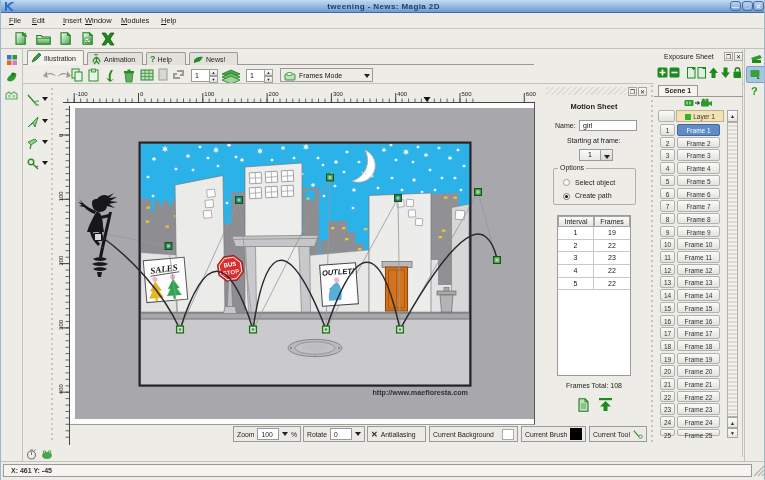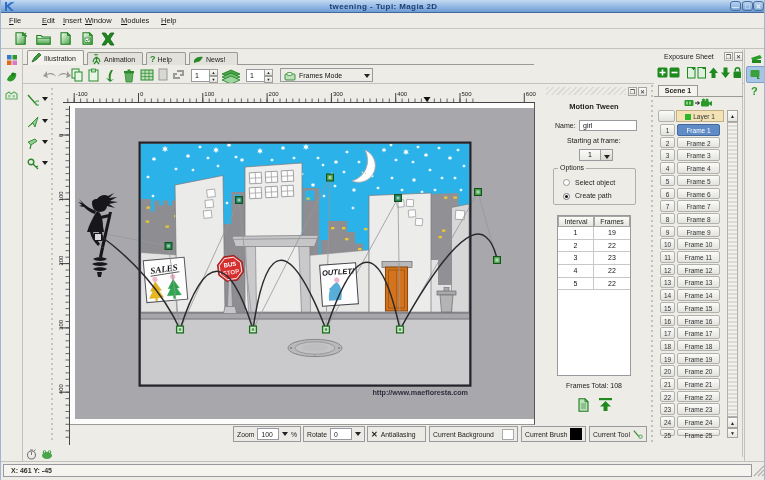--- a/index.html
+++ b/index.html
@@ -29,28 +29,28 @@
 .framecell{position:absolute;left:0;top:0;border:1px solid #b2b1ac;border-radius:2px;background:linear-gradient(#fbfbf9,#e9e9e5 70%,#e2e2de);font-size:6.5px;color:#333;text-align:center;}
 .btn3d{background:linear-gradient(#fbfbf9,#e4e4e0);border:1px solid #a6a5a0;}
 .bbox{position:absolute;top:426px;height:16px;border:1px solid #9a99a0;background:#eceae5;font-size:6.8px;color:#222;display:flex;align-items:center;padding:0 3px;gap:3px;white-space:nowrap;}
 .grip{position:absolute;}
 </style></head><body>
 <div class="abs titlebar">
   <svg class="abs" style="left:3px;top:1px" width="12" height="11" viewBox="0 0 12 11">
       <path d="M1,1 L3,1 L3,4 L7,1 L10,1 L5,5 L10,10 L7,10 L3,6 L3,10 L1,10 Z" fill="#2d6fc2"></path>
       <path d="M8,2 L11,0 L9,3 Z" fill="#5696e0"></path>
     </svg>
-  <div class="title-text">tweening - Tupi: Magia 2D</div>
+  <div class="title-text">tweening - News: Magia 2D</div>
   <div class="abs winbtn" style="right:25px">—</div>
   <div class="abs winbtn" style="right:13px">□</div>
   <div class="abs winbtn" style="right:2px">✕</div>
 </div>
 <div class="abs menubar">
     <div class="menuitem" style="left:8px"><u>F</u>ile</div>
-    <div class="menuitem" style="left:41px"><u>E</u>dit</div>
+    <div class="menuitem" style="left:31px"><u>E</u>dit</div>
     <div class="menuitem" style="left:62px"><u>I</u>nsert</div>
     <div class="menuitem" style="left:84px"><u>W</u>indow</div>
     <div class="menuitem" style="left:120px"><u>M</u>odules</div>
     <div class="menuitem" style="left:160px"><u>H</u>elp</div>
   </div>
 <div class="abs toolbar1"></div>
 <svg class="abs" style="left:13px;top:32px" width="13" height="13" viewBox="0 0 13 13">
     <defs>
       <linearGradient id="gg13" x1="0" y1="0" x2="1" y2="1">
         <stop offset="0" stop-color="#f6fff6"></stop>
@@ -595,21 +595,21 @@
 <rect x="473.6" y="188.6" width="6.8" height="6.8" fill="#57ad57" stroke="#14541c" stroke-width="1.2"></rect>
 <rect x="475.6" y="190.6" width="2.8" height="2.8" fill="#cfe8cf" opacity="0.7"></rect>
 <rect x="492.6" y="256.6" width="6.8" height="6.8" fill="#6ab86a" stroke="#14541c" stroke-width="1.2"></rect>
 <rect x="494.6" y="258.6" width="2.8" height="2.8" fill="#cfe8cf" opacity="0.7"></rect>
 <text x="467" y="395" font-size="7.2" font-weight="bold" fill="#2e2e40" text-anchor="end" font-family="Liberation Sans,sans-serif">http://www.maefloresta.com</text>
 </svg>
 <div class="abs" style="left:535px;top:85px;width:116px;height:340px;background:#edece7">
     <div class="abs" style="left:10px;top:2px;width:80px;height:8px;background:repeating-linear-gradient(-45deg,#dcdbd5 0 1.5px,#edece7 1.5px 4px)"></div>
     <div class="abs btn3d" style="left:92px;top:2px;width:9px;height:9px;font-size:6px;text-align:center;line-height:8px;color:#222">❐</div>
     <div class="abs btn3d" style="left:102px;top:2px;width:9px;height:9px;font-size:6px;text-align:center;line-height:8px;color:#222">✕</div>
-    <div class="abs" style="left:0;top:17px;width:116px;text-align:center;font-size:7.5px;font-weight:bold;color:#222">Motion Tween</div>
+    <div class="abs" style="left:0;top:17px;width:116px;text-align:center;font-size:7.5px;font-weight:bold;color:#222">Motion Sheet</div>
     <div class="abs panel-label" style="left:19px;top:37px">Name:</div>
     <div class="abs" style="left:43px;top:35px;width:58px;height:11px;background:#fff;border:1px solid #9a99a0;font-size:7px;padding:1px 0 0 3px;color:#111">girl</div>
     <div class="abs panel-label" style="left:31px;top:52px">Starting at frame:</div>
     <div class="combo abs" style="left:43px;top:64px;width:34px;height:12px;background:linear-gradient(#fbfbf9,#e8e8e4)">
       <span style="position:absolute;left:8px;top:1px">1</span>
       <span class="combobtn" style="width:12px"></span>
     </div>
     <div class="abs" style="left:17px;top:83px;width:83px;height:37px;border:1px solid #b0afaa;border-radius:2px"></div>
     <div class="abs panel-label" style="left:22px;top:79px;background:#edece7;padding:0 2px">Options</div>
     <div class="abs" style="left:27px;top:94px;width:7px;height:7px;border:1px solid #9a99a0;border-radius:50%;background:#fdfdfb"></div>

